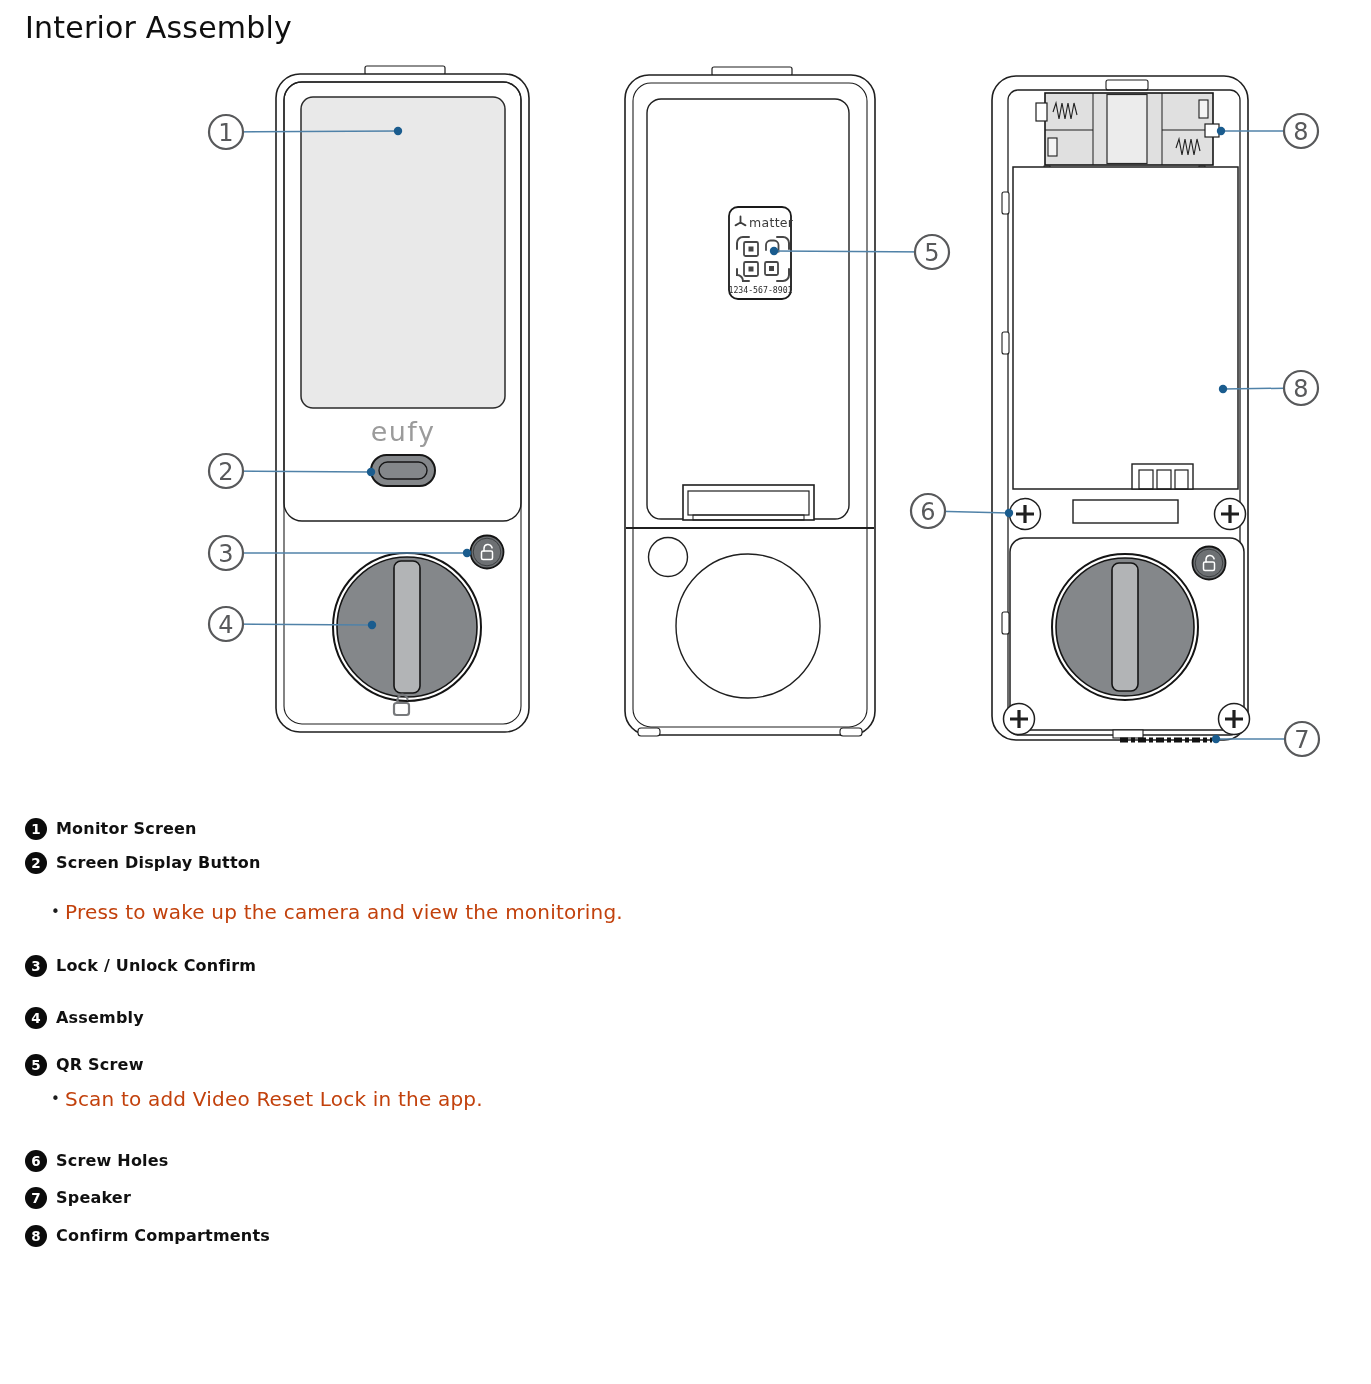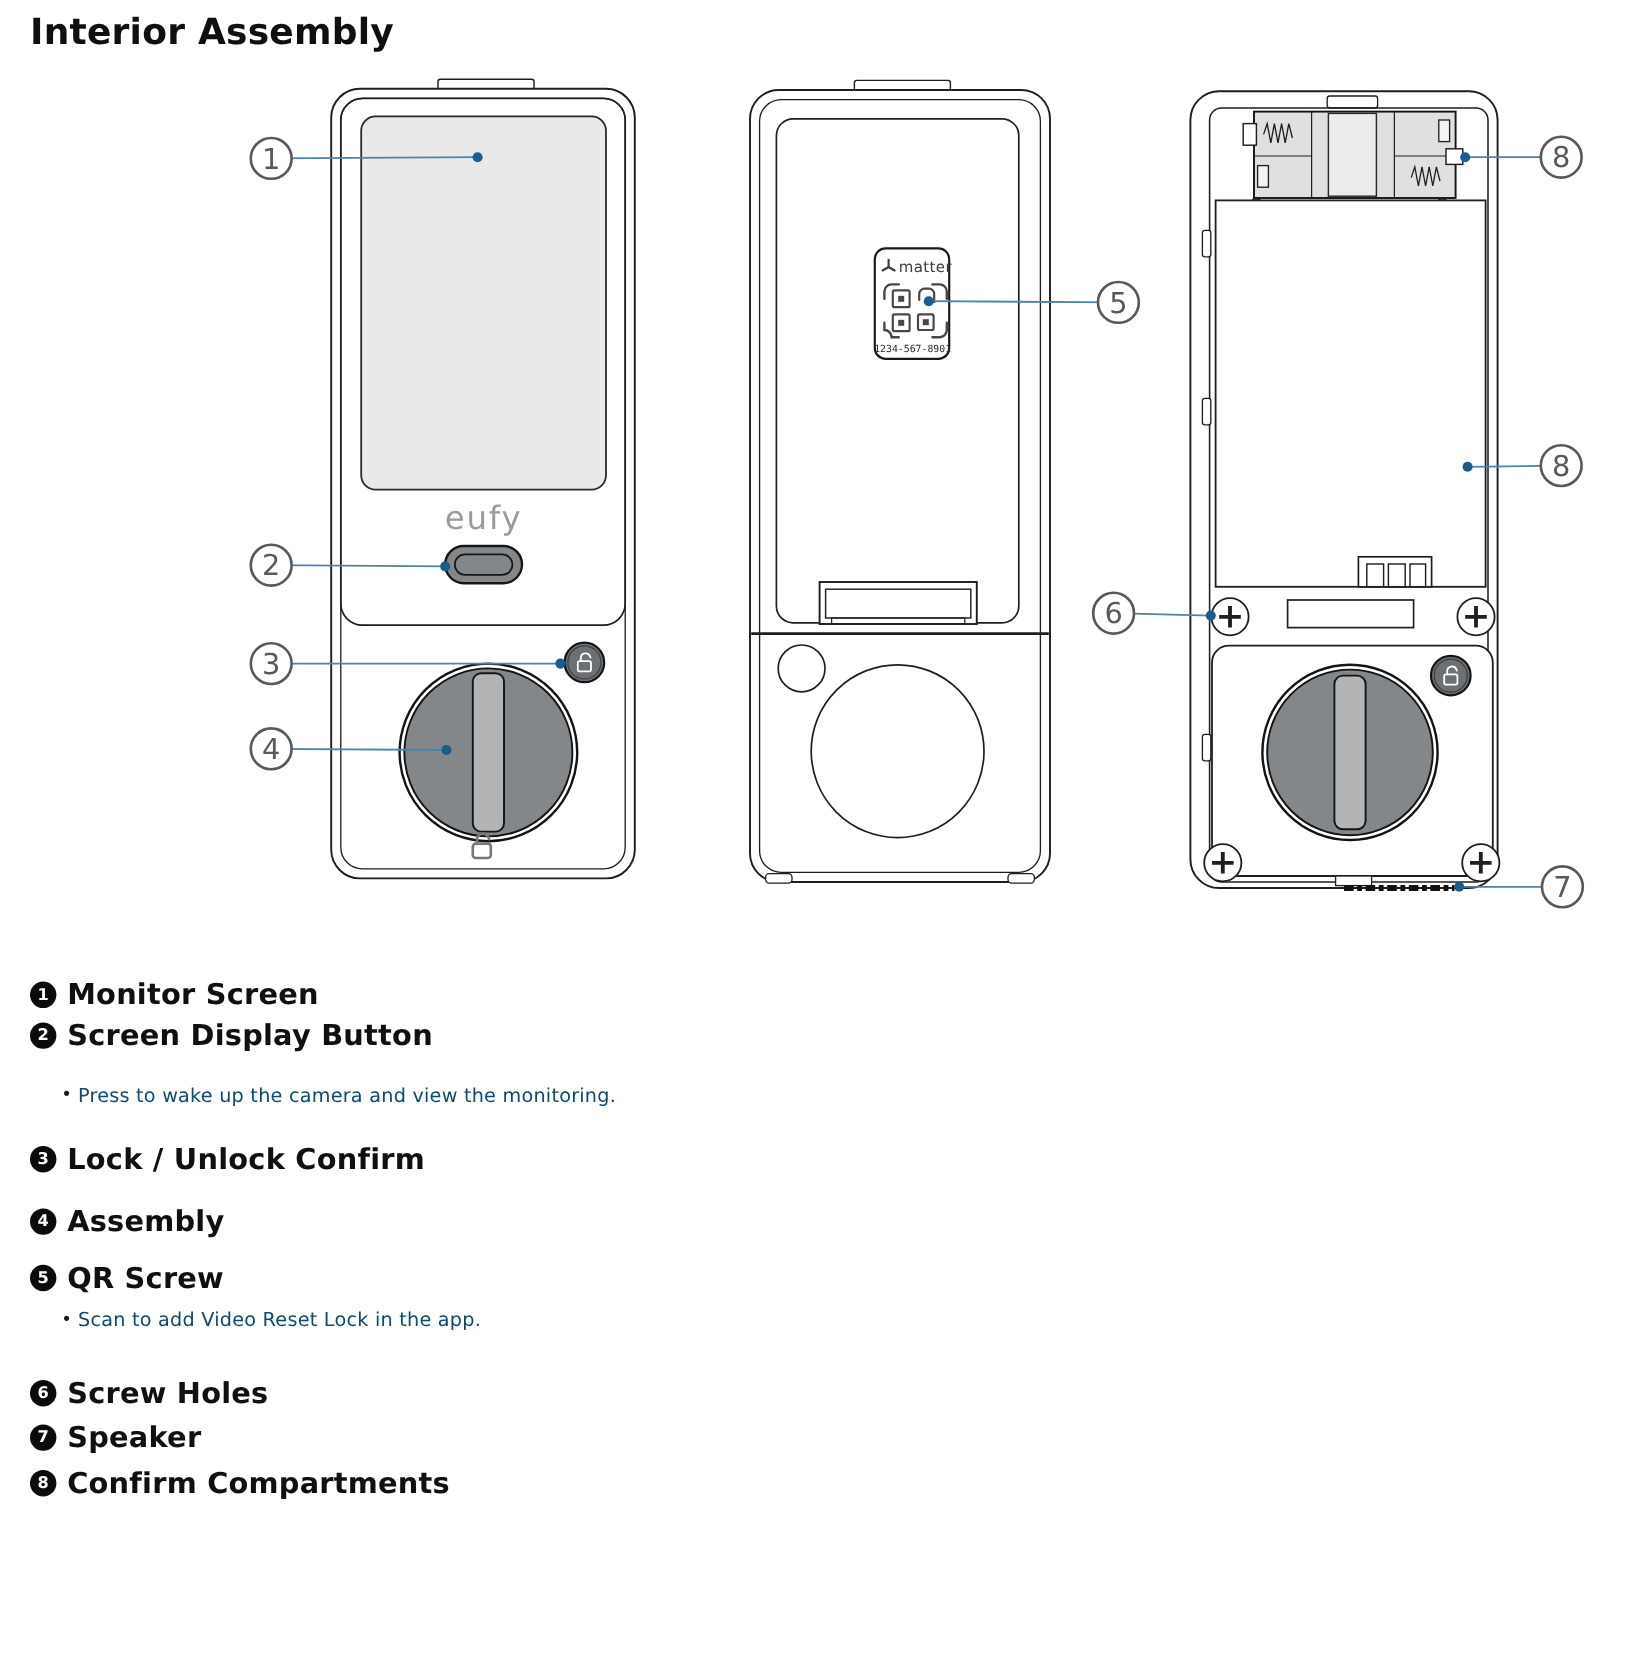--- a/index.html
+++ b/index.html
@@ -2,34 +2,34 @@
 <html><head>
 <meta charset="utf-8">
 <style>
   html,body { margin:0; padding:0; }
   body {
     width:1371px; height:1384px; background:#ffffff; position:relative; overflow:hidden;
     font-family:"DejaVu Sans", sans-serif; color:#1a1a1a;
   }
   .page-title {
     position:absolute; left:25px; top:10px;
-    font-size:30px; font-weight:bold; color:#0f0f0f; letter-spacing:0.2px;
+    font-size:30px; font-weight:normal; color:#0f0f0f; letter-spacing:0.2px;
   }
   .diagram { position:absolute; left:0; top:0; }
   .legend { position:absolute; left:25px; top:815px; width:1245px; }
   .lrow { display:flex; align-items:center; gap:9px; height:27px; }
   .badge {
     width:22px; height:22px; border-radius:50%; background:#0b0b0b; color:#ffffff;
     font-size:13.5px; font-weight:bold; display:flex; align-items:center; justify-content:center;
     flex:0 0 22px;
   }
-  .lt { font-size:24px; font-weight:bold; color:#101010; letter-spacing:0.2px; }
+  .lt { font-size:16px; font-weight:bold; color:#101010; letter-spacing:0.2px; }
   .lb {
-    position:relative; padding-left:40px; font-size:16px; line-height:31px;
-    color:#0c4a6e; letter-spacing:0.2px;
+    position:relative; padding-left:40px; font-size:20px; line-height:31px;
+    color:#c2410c; letter-spacing:0.2px;
   }
   .lb::before { content:"\2022"; position:absolute; left:26px; top:0; font-size:15px; line-height:31px; color:#1c1c1c; }
   .bold { font-weight:bold; }
 </style>
 </head>
 <body>
 
 <div class="page-title">Interior Assembly</div>
 
 <svg class="diagram" width="1371" height="780" viewBox="0 0 1371 780" xmlns="http://www.w3.org/2000/svg">

